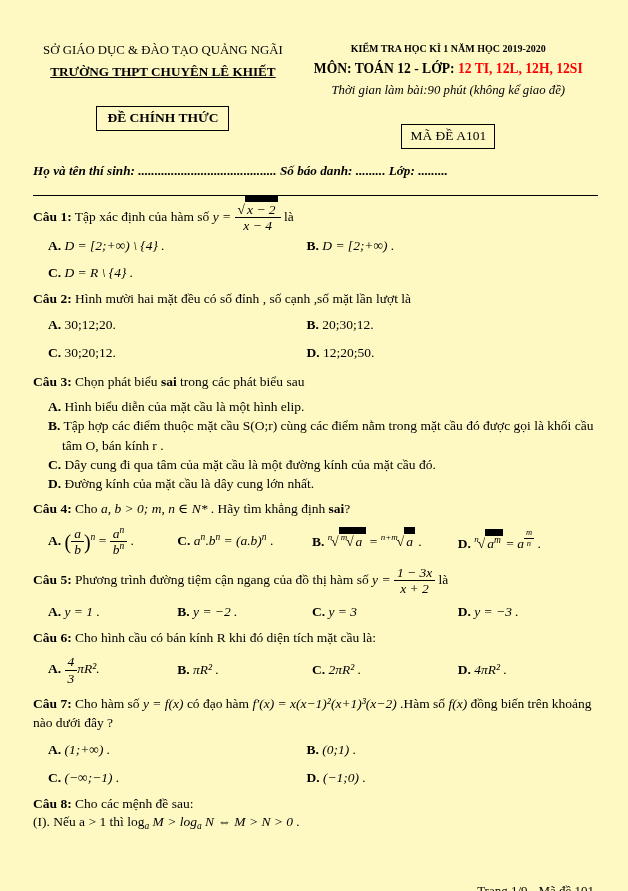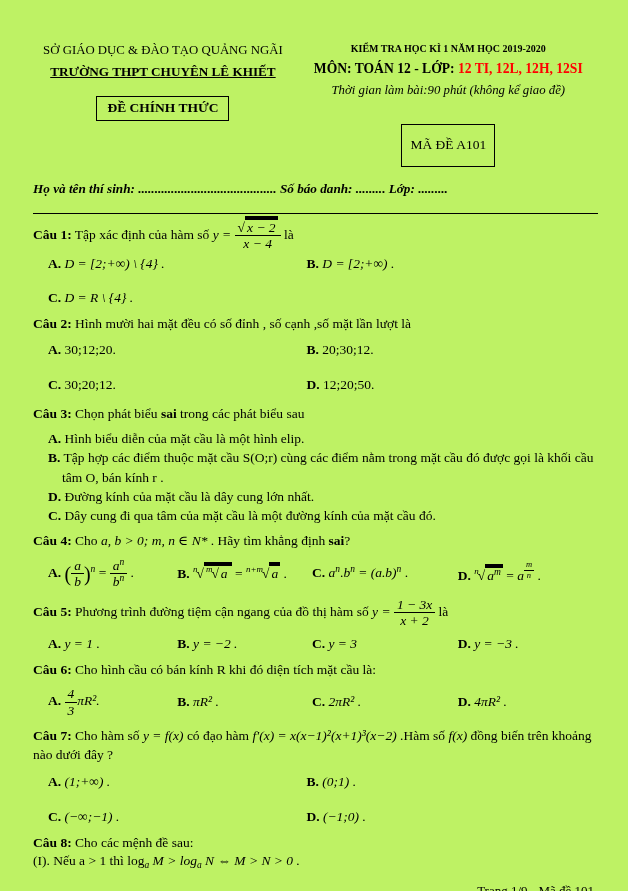--- a/index.html
+++ b/index.html
@@ -1,49 +1,49 @@
 <!DOCTYPE html>
 <html><head>
 <meta charset="utf-8">
 <style>
   html,body{margin:0;padding:0;background:#ffffff;}
   .page{
     width:628px;height:891px;box-sizing:border-box;
     padding:42px 30px 0 33px;
     font-family:"Liberation Serif","DejaVu Serif",serif;
-    font-size:13.5px;color:#000;position:relative;overflow:hidden;background:#bef264;
+    font-size:13.5px;color:#000;position:relative;overflow:hidden;background:#fef9c3;
     line-height:1.4;
   }
   .hdr{display:flex;justify-content:space-between;}
   .hdr-left{width:46%;text-align:center;}
   .hdr-right{width:53%;text-align:center;}
   .org{font-size:12.8px;white-space:nowrap;}
   .school{font-weight:bold;text-decoration:underline;font-size:13.2px;margin-top:3px;white-space:nowrap;}
-  .stamp{display:inline-block;border:1px solid #000;font-weight:bold;padding:2px 10px;margin-top:15px;}
+  .stamp{display:inline-block;border:1px solid #000;font-weight:bold;padding:2px 10px;margin-top:25px;}
   .title{font-weight:bold;font-size:10px;white-space:nowrap;}
   .subject{font-weight:bold;font-size:13.6px;margin-top:3px;white-space:nowrap;}
   .red{color:#ff0000;}
   .duration{font-style:italic;font-size:12.8px;margin-top:4px;white-space:nowrap;}
-  .codebox{display:inline-block;border:1px solid #000;padding:11px 8px;margin-top:24px;}
+  .codebox{display:inline-block;border:1px solid #000;padding:2px 8px;margin-top:24px;}
   .cand{font-weight:bold;font-style:italic;text-align:left;margin-top:13px;font-size:13.2px;}
   hr.sep{border:none;border-top:1.4px solid #000;margin:15px 0 6px 0;}
   .q{margin-top:6px;}
   .qlabel{font-weight:bold;}
   .it{font-style:italic;}
   .stem{line-height:1.45;}
-  .opts2{display:grid;grid-template-columns:47% 53%;padding-left:15px;margin-top:3px;row-gap:16px;}
+  .opts2{display:grid;grid-template-columns:47% 53%;padding-left:15px;margin-top:3px;row-gap:9px;}
   .opts4{display:grid;grid-template-columns:23.5% 24.5% 26.5% 25.5%;padding-left:15px;margin-top:7px;margin-bottom:5px;align-items:center;}
   .optlist{padding-left:15px;margin-top:2px;}
   .optline{padding-left:14px;text-indent:-14px;line-height:1.42;}
   .ol{font-weight:bold;}
   .frac{display:inline-block;vertical-align:middle;text-align:center;line-height:1.12;font-style:italic;}
   .fnum{display:block;border-bottom:1px solid #000;padding:0 3px;}
   .fden{display:block;padding:0 3px;}
   .rs{font-style:normal;}
-  .rt{border-top:4px solid #000000;padding:0 2px;}
+  .rt{border-top:7px solid #000000;padding:0 2px;}
   .ridx{font-size:9px;vertical-align:6px;margin-right:-1px;font-style:italic;}
   sup.e{font-size:9.5px;vertical-align:5px;font-style:italic;line-height:0;}
   sub.s{font-size:9.5px;vertical-align:-3px;font-style:italic;line-height:0;}
   .supfrac{vertical-align:7px;line-height:0;}
   .supfrac .frac{font-size:8.5px;line-height:1.15;}
   .supfrac .fnum,.supfrac .fden{padding:0 2px;}
   .bp{font-size:20px;vertical-align:middle;font-weight:normal;}
   .footer{position:absolute;top:882px;right:34px;font-size:13px;}
 </style>
 </head>
@@ -101,41 +101,41 @@
     </div>
   </div>
 
   <div class="q" style="margin-top:9px;">
     <div class="stem">
       <b class="qlabel">Câu 3:</b><span> Chọn phát biểu </span><b>sai</b><span> trong các phát biểu sau</span>
     </div>
     <div class="optlist" style="margin-top:6px;">
       <div class="optline"><b class="ol">A.</b> <span>Hình biểu diễn của mặt cầu là một hình elip.</span></div>
       <div class="optline"><b class="ol">B.</b> <span>Tập hợp các điểm thuộc mặt cầu S(O;r) cùng các điểm nằm trong mặt cầu đó được gọi là khối cầu tâm O, bán kính r .</span></div>
+      <div class="optline"><b class="ol">C.</b> <span>Dây cung đi qua tâm của mặt cầu là một đường kính của mặt cầu đó.</span></div>
       <div class="optline"><b class="ol">D.</b> <span>Đường kính của mặt cầu là dây cung lớn nhất.</span></div>
-      <div class="optline"><b class="ol">C.</b> <span>Dây cung đi qua tâm của mặt cầu là một đường kính của mặt cầu đó.</span></div>
     </div>
   </div>
 
   <div class="q">
     <div class="stem">
       <b class="qlabel">Câu 4:</b><span> Cho </span><span class="it">a, b &gt; 0; m, n ∈ N*</span><span> . Hãy tìm khẳng định </span><b>sai</b><span>?</span>
     </div>
     <div class="opts4">
       <div>
         <b class="ol">A.</b>
         <span class="bp">(</span><span class="frac"><span class="fnum">a</span><span class="fden">b</span></span><span class="bp">)</span><sup class="e">n</sup><span> = </span><span class="frac"><span class="fnum"><span class="it">a</span><sup class="e">n</sup></span><span class="fden"><span class="it">b</span><sup class="e">n</sup></span></span><span> .</span>
       </div>
       <div>
+        <b class="ol">C.</b>
+        <span class="it">a</span><sup class="e">n</sup><span>.</span><span class="it">b</span><sup class="e">n</sup><span class="it"> = (a.b)</span><sup class="e">n</sup><span> .</span>
+      </div>
+      <div>
         <b class="ol">B.</b>
         <span><sup class="ridx">n</sup><span class="rs">√</span><span class="rt"><sup class="ridx">m</sup><span class="rs">√</span><span class="rt it">a</span></span></span><span> = </span><span><sup class="ridx">n+m</sup><span class="rs">√</span><span class="rt it">a</span></span><span> .</span>
-      </div>
-      <div>
-        <b class="ol">C.</b>
-        <span class="it">a</span><sup class="e">n</sup><span>.</span><span class="it">b</span><sup class="e">n</sup><span class="it"> = (a.b)</span><sup class="e">n</sup><span> .</span>
       </div>
       <div>
         <b class="ol">D.</b>
         <span><sup class="ridx">n</sup><span class="rs">√</span><span class="rt"><span class="it">a</span><sup class="e">m</sup></span></span><span> = </span><span class="it">a</span><sup class="supfrac"><span class="frac"><span class="fnum">m</span><span class="fden">n</span></span></sup><span> .</span>
       </div>
     </div>
   </div>
 
   <div class="q" style="margin-top:8px;">
     <div class="stem">

